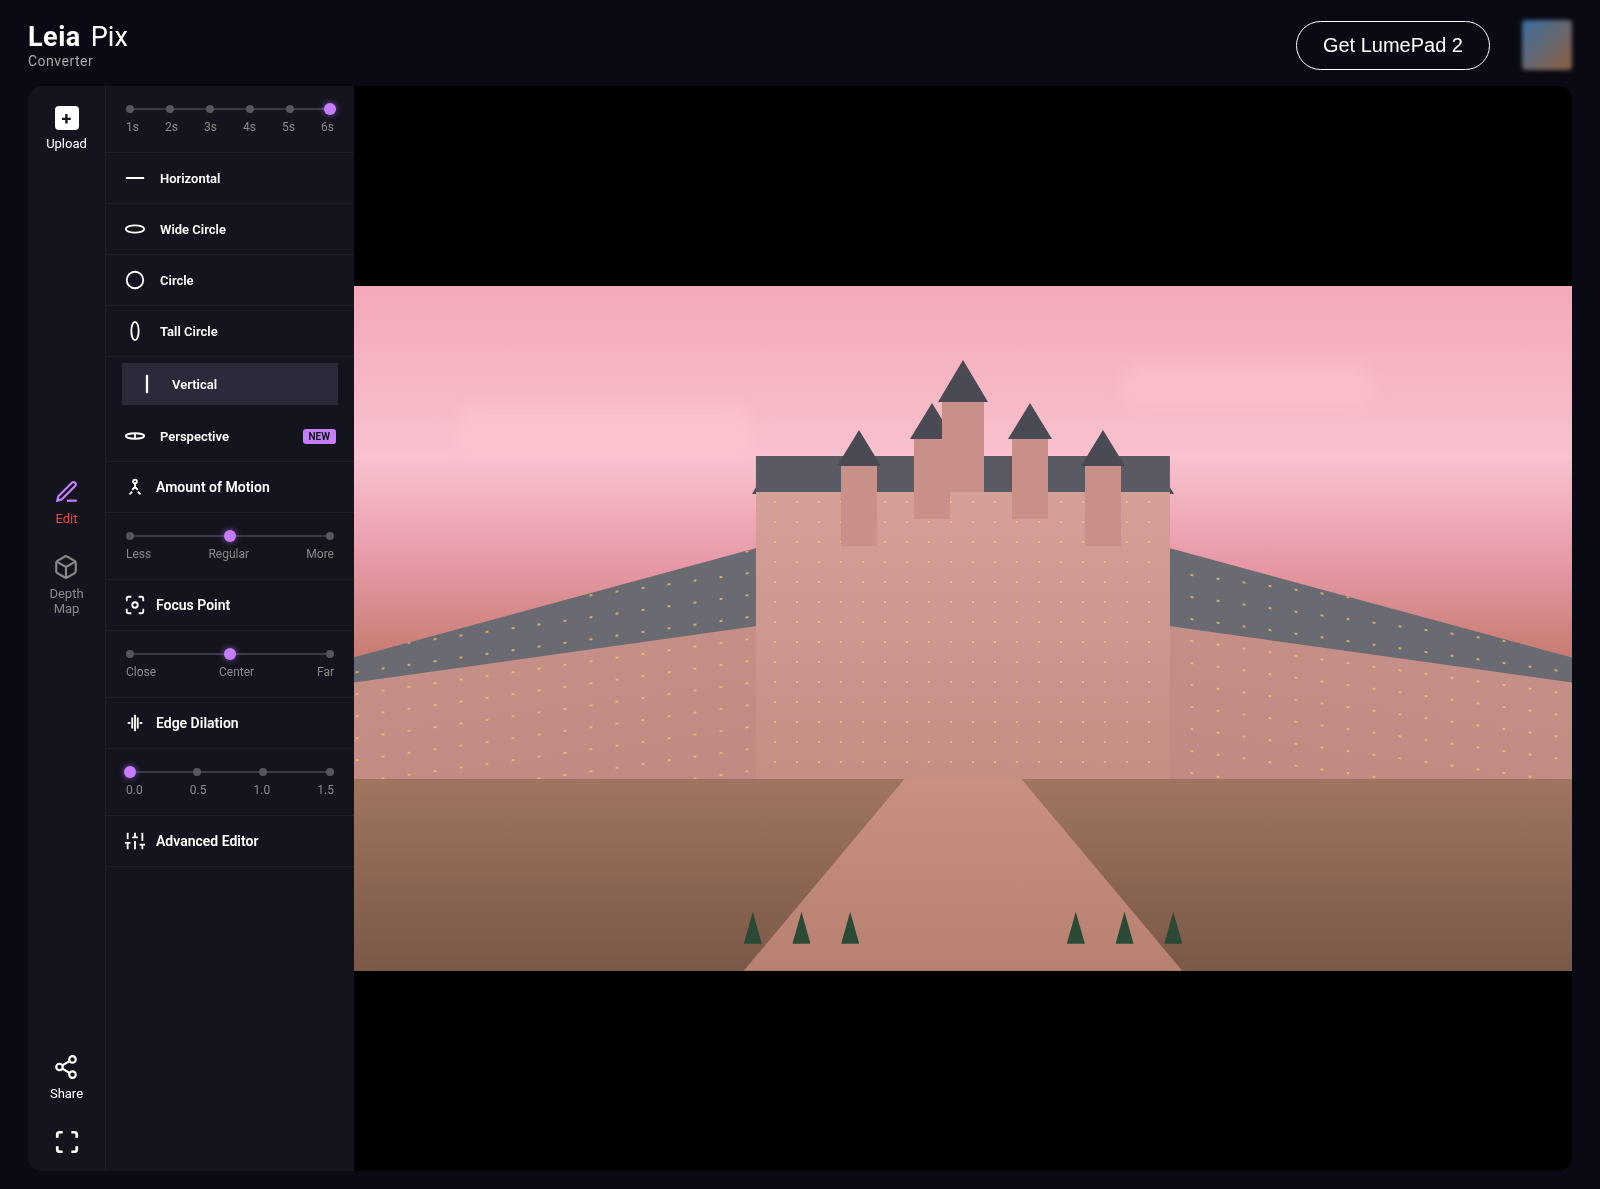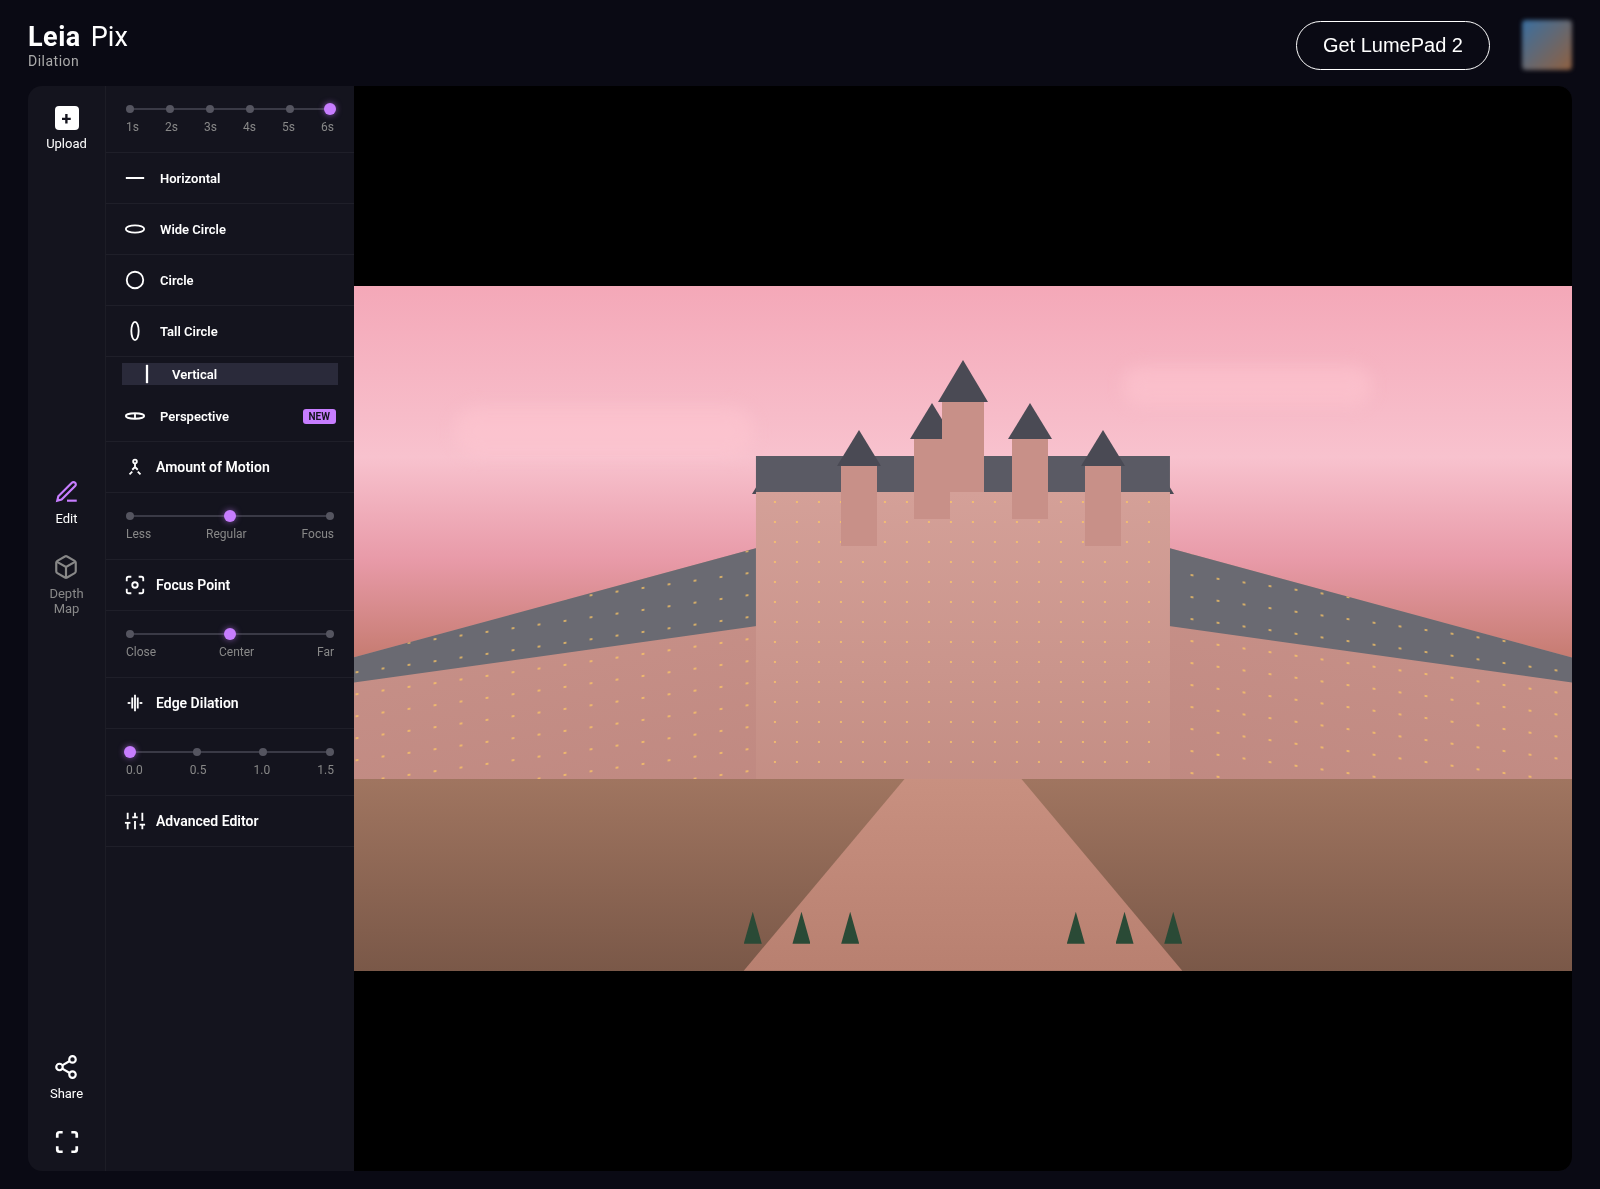--- a/index.html
+++ b/index.html
@@ -58,21 +58,21 @@
   }
   .nav-item {
     display: flex; flex-direction: column; align-items: center;
     margin-bottom: 28px;
     cursor: pointer;
     font-size: 13px;
     color: #fff;
     text-align: center;
     gap: 6px;
   }
-  .nav-item.active { color: #ffffff; }
+  .nav-item.active { color: #ef4444; }
   .nav-item.muted { color: #888; }
   .nav-spacer { flex: 1; }
   .nav-icon-box {
     width: 26px; height: 26px; display: flex; align-items: center; justify-content: center;
   }
   .nav-plus {
     width: 24px; height: 24px; border-radius: 4px; background: #fff;
     display: flex; align-items: center; justify-content: center;
     color: #14141e; font-size: 18px; font-weight: 700;
   }
@@ -119,21 +119,21 @@
     padding: 14px 18px;
     border-bottom: 1px solid rgba(255,255,255,0.05);
     cursor: pointer;
     font-size: 13px; font-weight: 600;
   }
   .style-option.selected {
     background: #2a2a3a;
     border-radius: 0;
     margin: 6px 16px;
     border-bottom: none;
-    padding: 0 14px;
+    padding: 10px 14px;
   }
   .style-option .badge {
     margin-left: auto;
     background: #c77dff;
     color: #14141e;
     font-size: 10px;
     font-weight: 700;
     padding: 2px 6px;
     border-radius: 3px;
   }
@@ -255,21 +255,21 @@
 </style>
 </head>
 <body>
 
 <div class="header">
   <div class="logo-block">
     <div class="logo-main">
       <span class="logo-leia">Leia</span>
       <span class="logo-pix">Pix</span>
     </div>
-    <span class="logo-sub">Dilation</span>
+    <span class="logo-sub">Converter</span>
   </div>
   <div class="header-right">
     <button class="cta-btn">Get LumePad 2</button>
     <div class="avatar"></div>
   </div>
 </div>
 
 <div class="workspace">
 
   <div class="nav-col">
@@ -399,21 +399,21 @@
     </div>
     <div class="slider-block">
       <div class="slider-track">
         <div class="slider-tick" style="left:0%"></div>
         <div class="slider-tick active" style="left:50%"></div>
         <div class="slider-tick" style="left:100%"></div>
       </div>
       <div class="slider-labels">
         <span>Less</span>
         <span>Regular</span>
-        <span>Focus</span>
+        <span>More</span>
       </div>
     </div>
 
     <div class="section-header">
       <svg viewBox="0 0 24 24" fill="none" stroke="#fff" stroke-width="2">
           <path d="M8 3H5a2 2 0 0 0-2 2v3M16 3h3a2 2 0 0 1 2 2v3M8 21H5a2 2 0 0 1-2-2v-3M16 21h3a2 2 0 0 0 2-2v-3"></path>
           <circle cx="12" cy="12" r="3"></circle>
         </svg>
       <span>Focus Point</span>
     </div>

